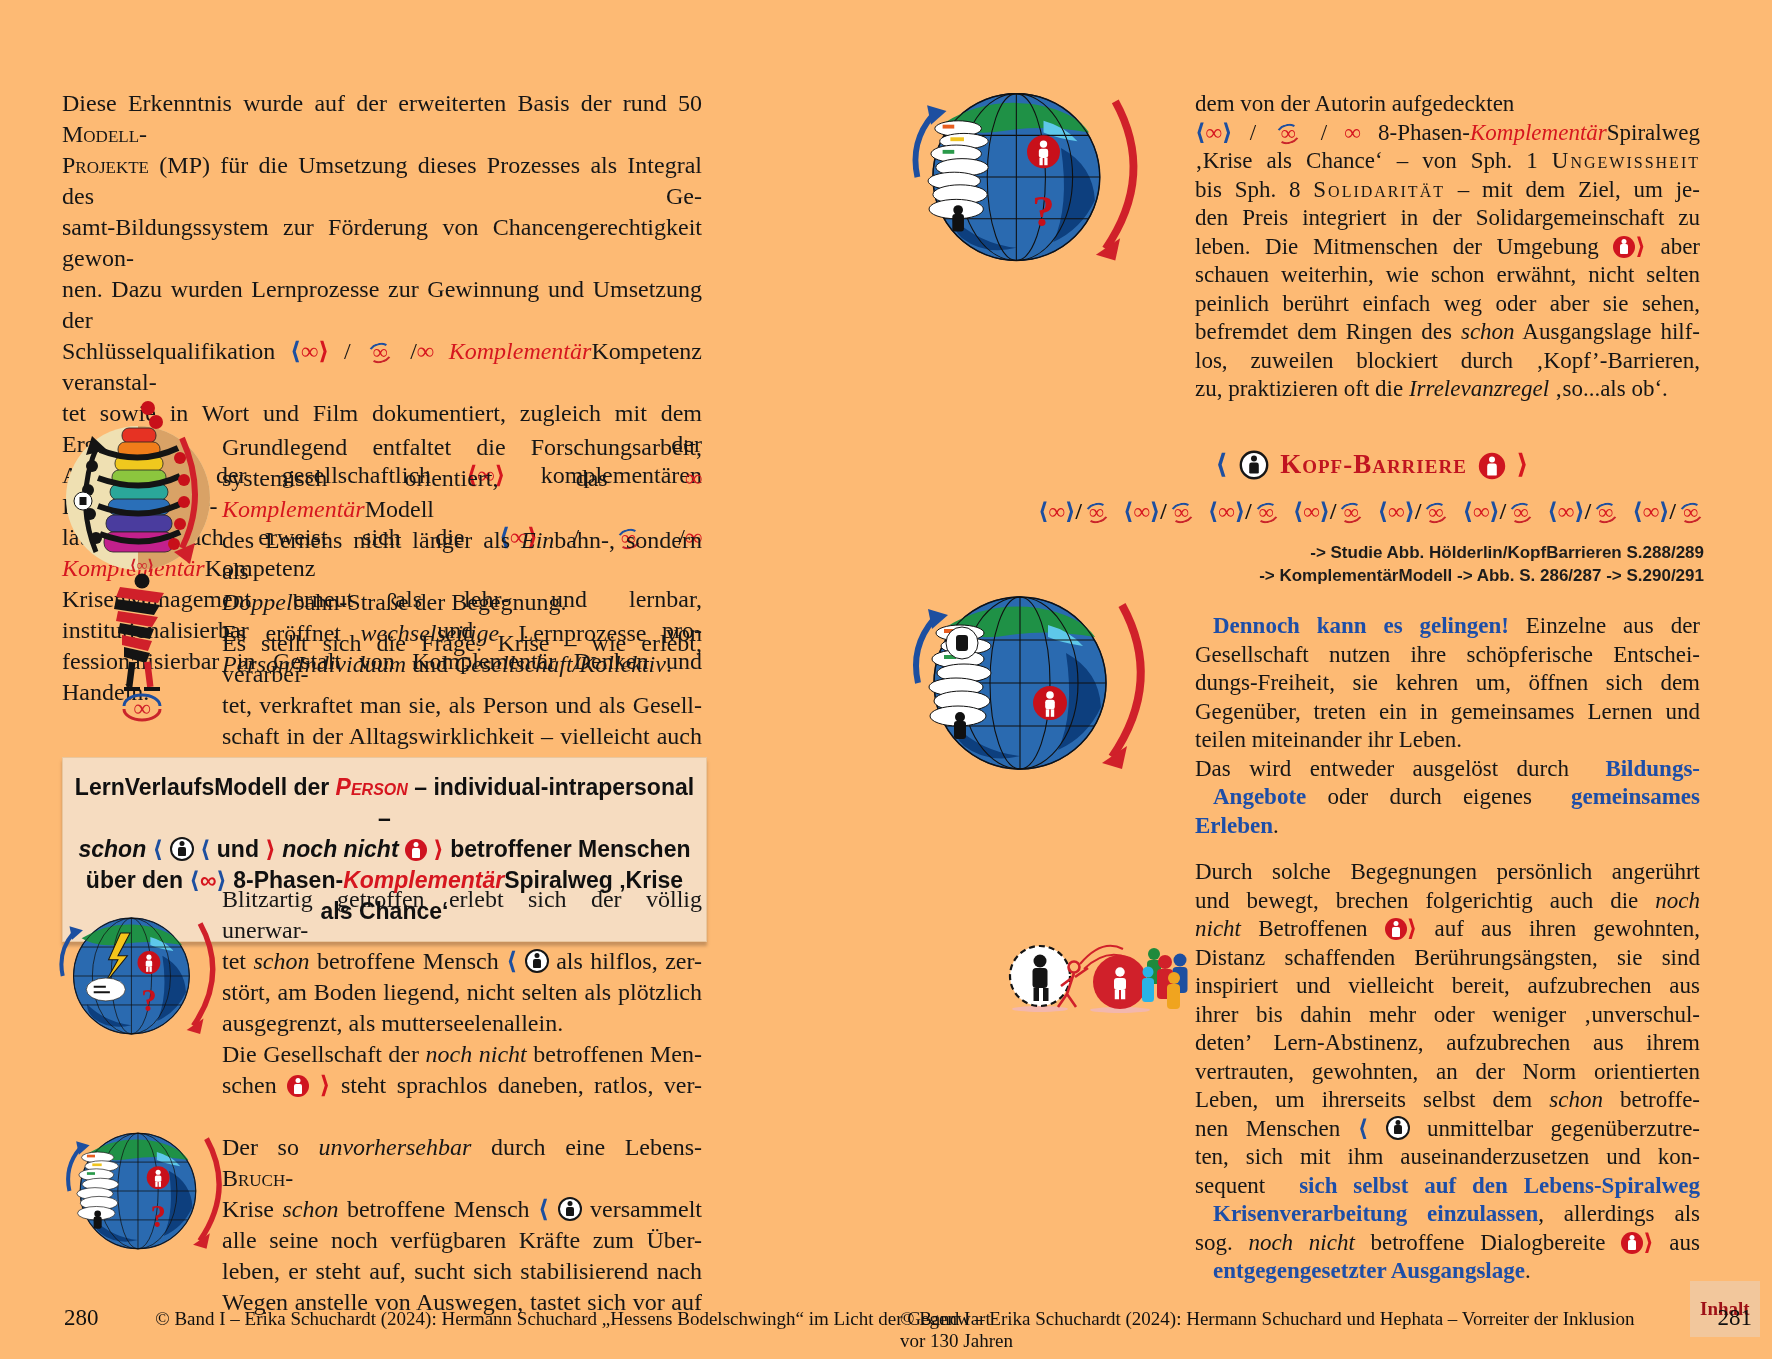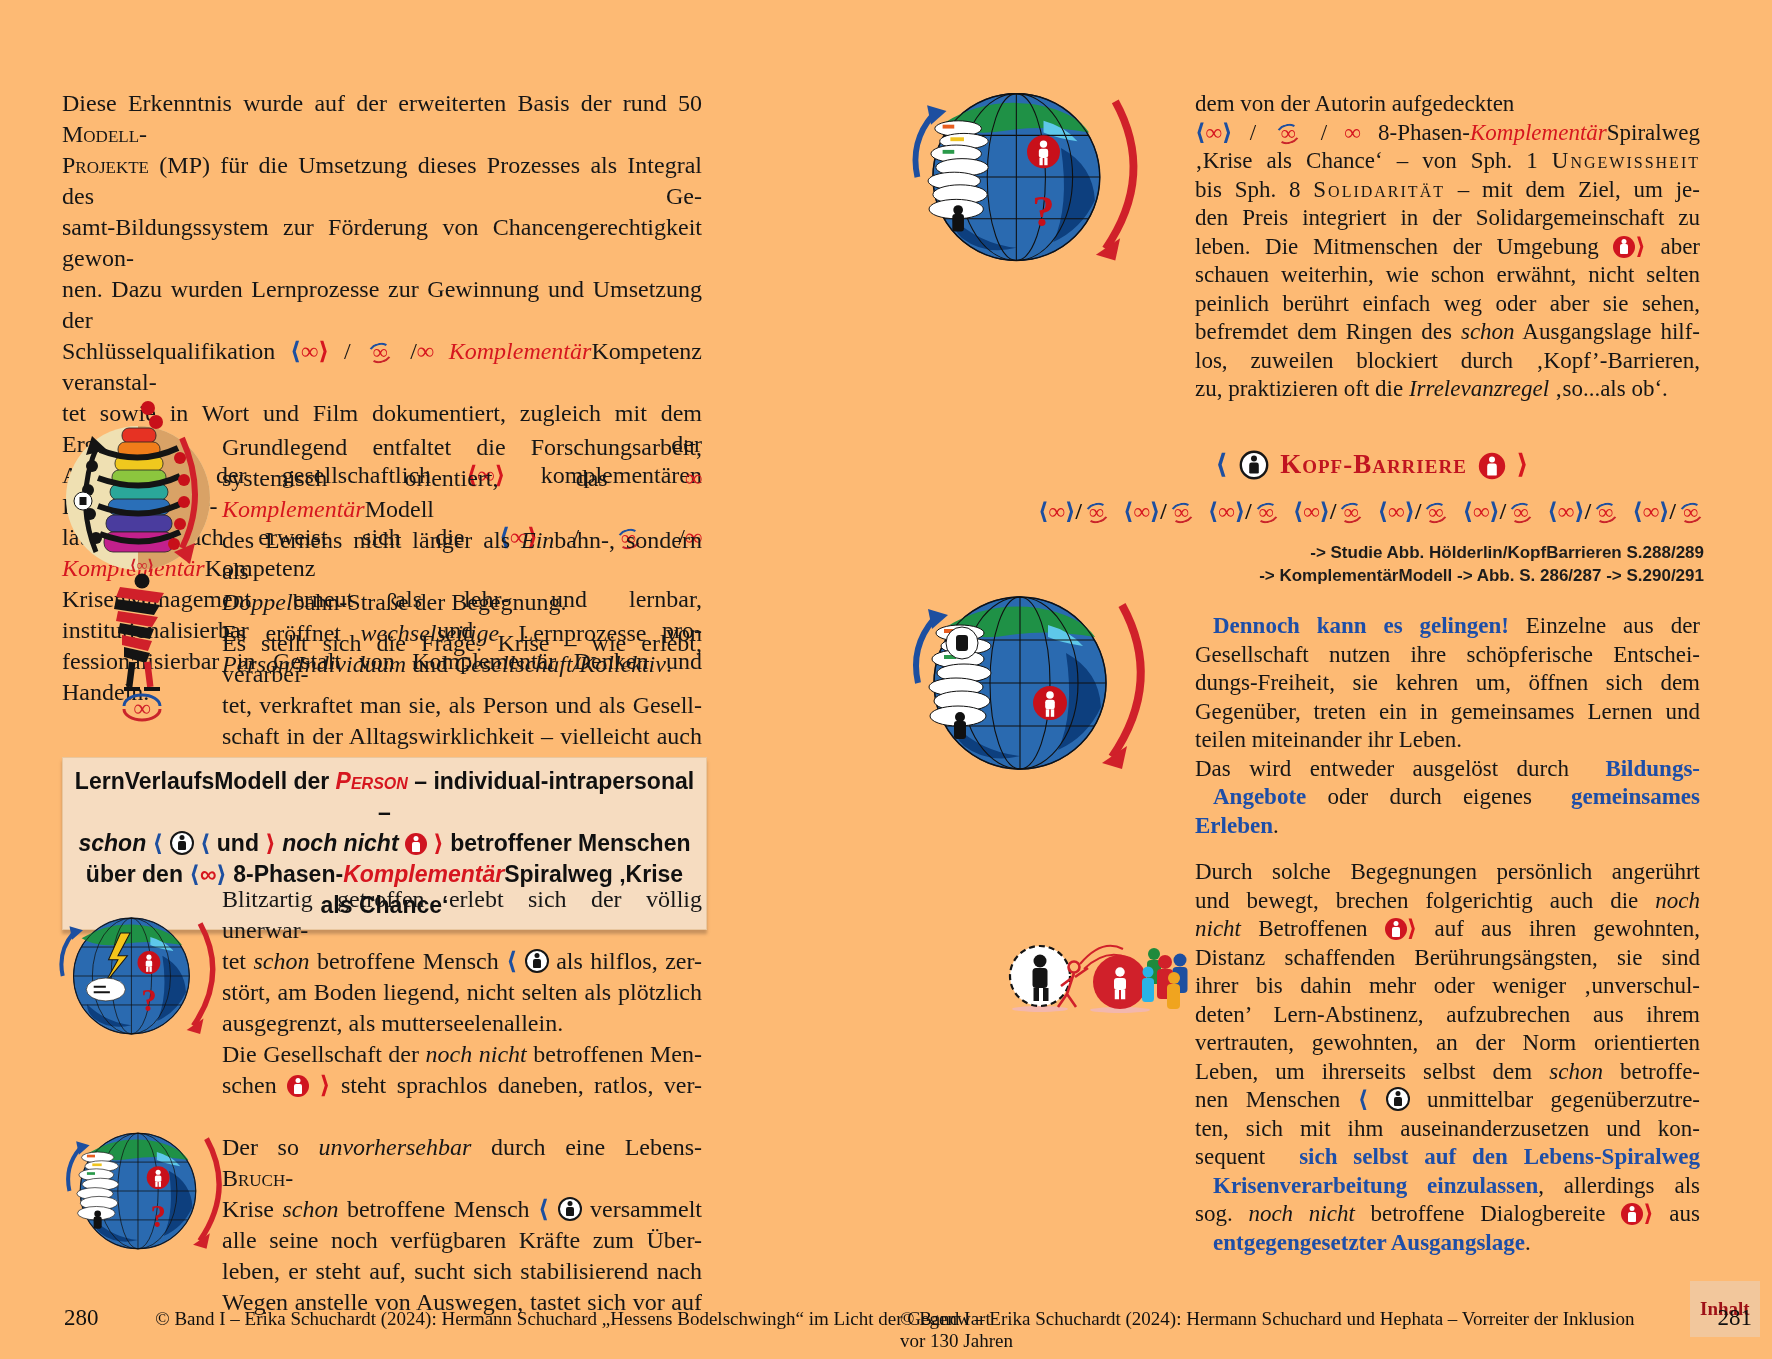--- a/index.html
+++ b/index.html
@@ -28,21 +28,21 @@
   .ic.pr{width:22px;height:22px;border-radius:50%;background:#cf1420;}
   .ic.pr::before{content:"";position:absolute;left:50%;top:3px;width:5px;height:5px;transform:translateX(-50%);border-radius:50%;background:#fff;}
   .ic.pr::after{content:"";position:absolute;left:50%;top:8.5px;width:8px;height:10px;transform:translateX(-50%);background:#fff;border-radius:2px 2px 1px 1px;}
   .ic.cinf{width:30px;height:22px;vertical-align:-5px;}
   .ic.cinf::before{content:"∞";position:absolute;left:50%;top:50%;transform:translate(-50%,-54%);color:#d6161f;font-weight:700;font-size:21px;line-height:1;font-style:normal;}
   .ic.cinf::after{content:"";position:absolute;inset:1px 3px;border-radius:50%;border:2.5px solid transparent;border-top-color:#1d4fa0;border-bottom-color:#c9252b;transform:rotate(-14deg);}
   
   .hbox{position:absolute;left:62px;top:757px;width:645px;box-sizing:border-box;background:#f6dcc0;
         border:1px solid #e9c79f;box-shadow:0 4px 3px rgba(120,85,60,.4);
         font-family:"Liberation Sans","DejaVu Sans",sans-serif;font-weight:700;font-size:23px;line-height:31px;
-        padding:8px 4px;color:#101010;}
+        padding:14px 4px;color:#101010;}
   .hbox .tline{text-align:center;text-align-last:center;}
   
   .kopf{position:absolute;left:1040px;top:448px;width:665px;text-align:center;color:#c01420;font-weight:700;
         font-variant:small-caps;font-size:27px;letter-spacing:1px;}
   .kopf .ic{transform:scale(1.2);margin:0 6px;}
   
   .infrow{position:absolute;left:1038px;top:497px;width:668px;display:flex;justify-content:space-between;
           font-size:23px;font-weight:700;}
   .inf-unit{white-space:nowrap;}
   
@@ -370,20 +370,21 @@
           </g>
       </g>
     </svg>
   </div>
 
   <div class="tcol rcol" style="left:1195px;top:858px;width:505px">
       <div class="tline"><span>Durch solche Begegnungen persönlich angerührt</span></div>
       <div class="tline"><span>und bewegt, brechen folgerichtig auch die </span><span class="sg-i">noch</span></div>
       <div class="tline"><span class="sg-i">nicht</span><span> Betroffenen </span><span class="ic pr"></span><span class="sg-rb">⟩</span><span> auf aus ihren gewohnten,</span></div>
       <div class="tline"><span>Distanz schaffenden Berührungsängsten, sie sind</span></div>
+      <div class="tline"><span>inspiriert und vielleicht bereit, aufzubrechen aus</span></div>
       <div class="tline"><span>ihrer bis dahin mehr oder weniger ‚unverschul-</span></div>
       <div class="tline"><span>deten’ Lern-Abstinenz, aufzubrechen aus ihrem</span></div>
       <div class="tline"><span>vertrauten, gewohnten, an der Norm orientierten</span></div>
       <div class="tline"><span>Leben, um ihrerseits selbst dem </span><span class="sg-i">schon</span><span> betroffe-</span></div>
       <div class="tline"><span>nen Menschen </span><span class="sg-bb">⟨ </span><span class="ic pb"></span><span> unmittelbar gegenüberzutre-</span></div>
       <div class="tline"><span>ten, sich mit ihm auseinanderzusetzen und kon-</span></div>
       <div class="tline"><span>sequent </span><span class="sg-bl">sich selbst auf den Lebens-Spiralweg</span></div>
       <div class="tline"><span class="sg-bl">Krisenverarbeitung einzulassen</span><span>, allerdings als</span></div>
       <div class="tline"><span>sog. </span><span class="sg-i">noch nicht</span><span> betroffene Dialogbereite </span><span class="ic pr"></span><span class="sg-rb">⟩</span><span> aus</span></div>
       <div class="tline last"><span class="sg-bl">entgegengesetzter Ausgangslage</span><span>.</span></div>

